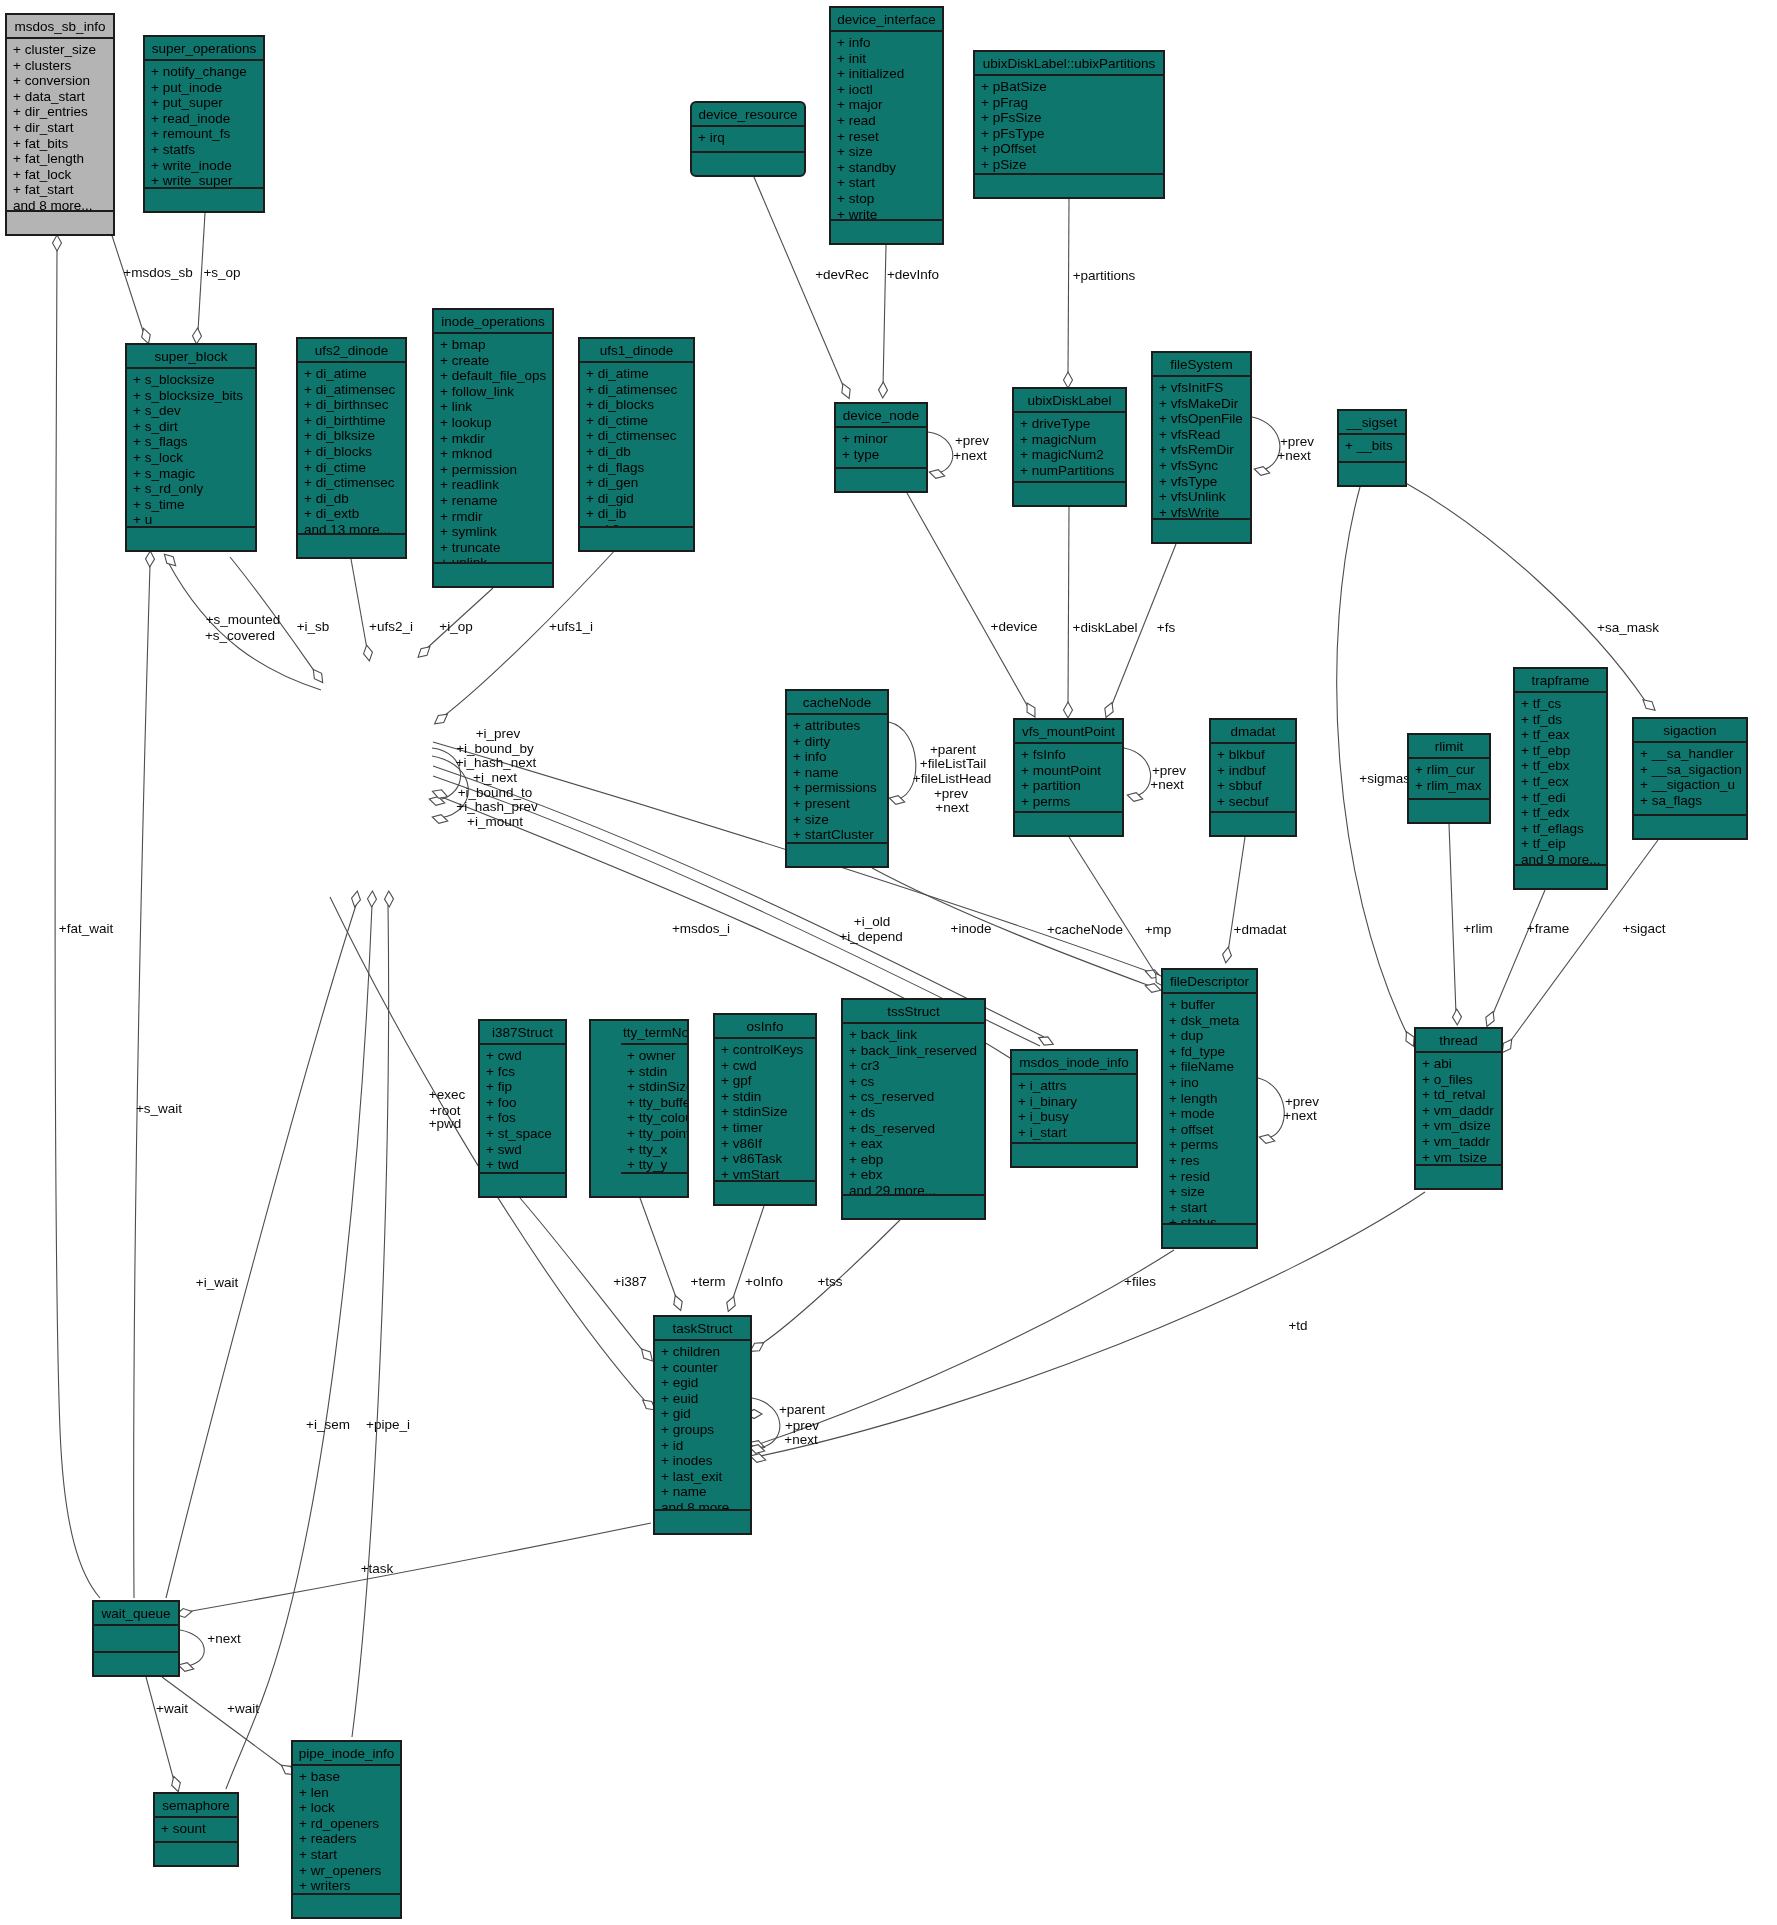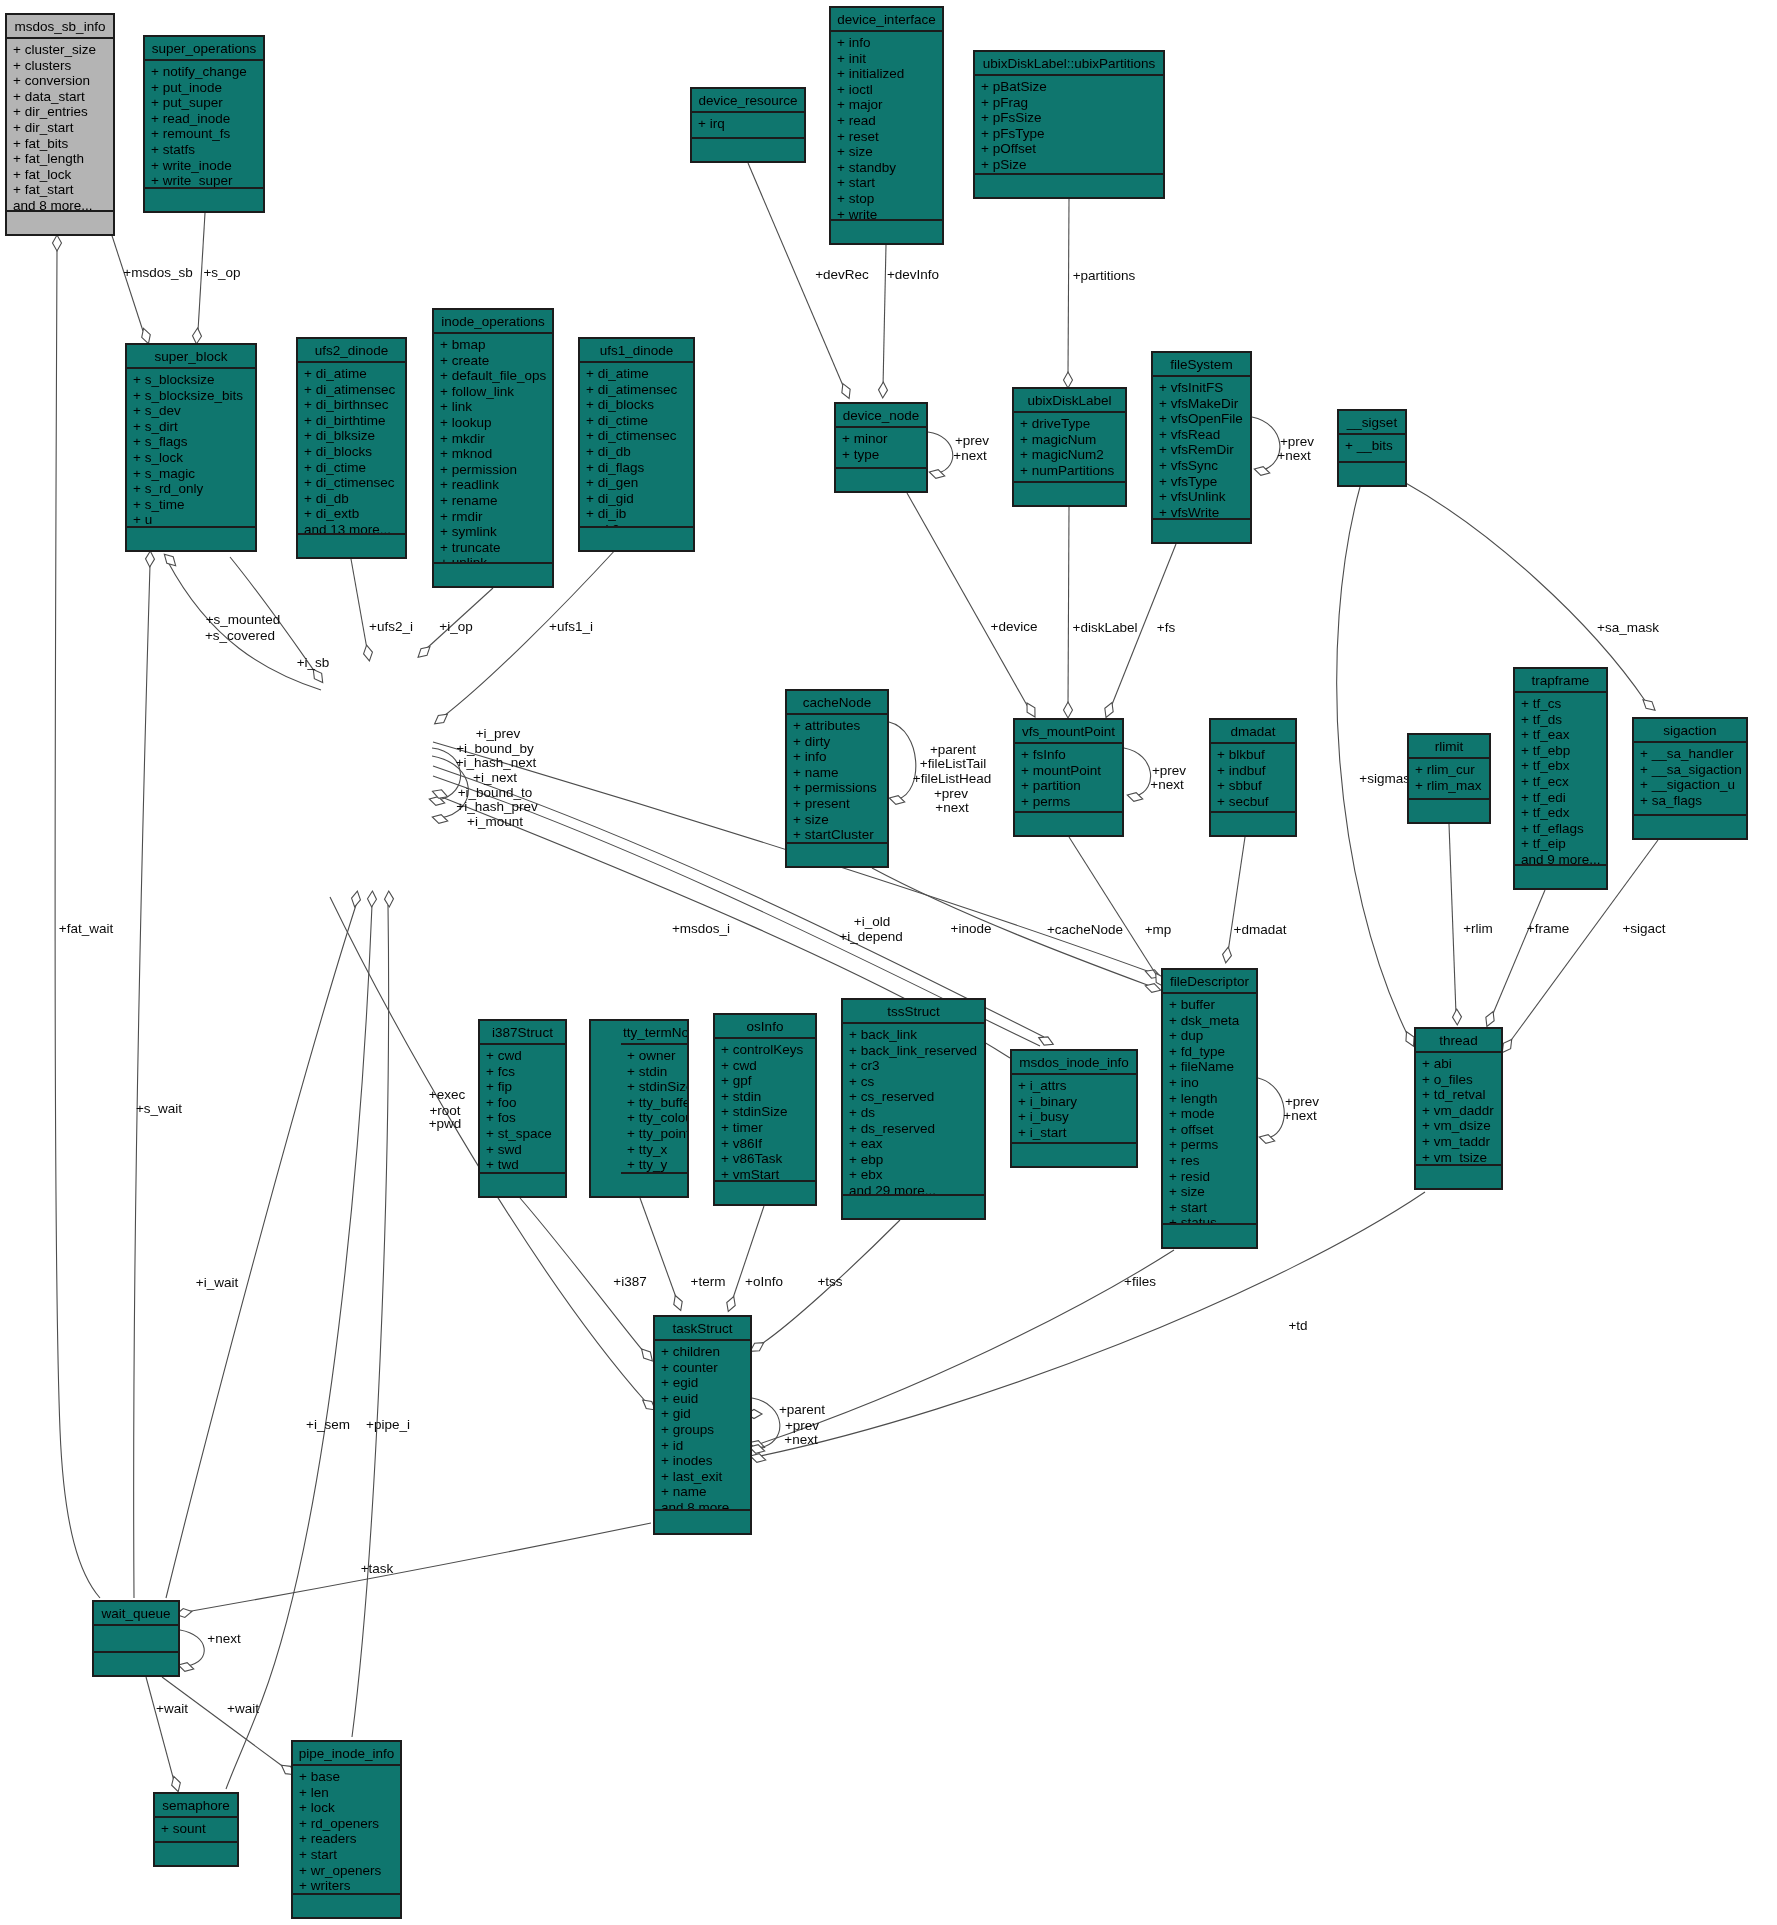--- a/index.html
+++ b/index.html
@@ -122,21 +122,21 @@
       <polygon points="-8,0 0,-4.5 8,0 0,4.5" class="dia" transform="translate(176,1784) rotate(74)"></polygon>
       <path d="M162,1677 L285,1768" class="e"></path>
       <polygon points="-8,0 0,-4.5 8,0 0,4.5" class="dia" transform="translate(288,1770) rotate(36)"></polygon>
     </svg>
 <div class="edge-label" style="left: 158px; top: 272px;">+msdos_sb</div>
     <div class="edge-label" style="left: 222px; top: 272px;">+s_op</div>
     <div class="edge-label" style="left: 86px; top: 928px;">+fat_wait</div>
     <div class="edge-label" style="left: 159px; top: 1108px;">+s_wait</div>
     <div class="edge-label" style="left: 243px; top: 619px;">+s_mounted</div>
     <div class="edge-label" style="left: 240px; top: 635px;">+s_covered</div>
-    <div class="edge-label" style="left: 313px; top: 626px; margin-top: 36px;">+i_sb</div>
+    <div class="edge-label" style="left: 313px; top: 626px;">+i_sb</div>
     <div class="edge-label" style="left: 391px; top: 626px;">+ufs2_i</div>
     <div class="edge-label" style="left: 456px; top: 626px;">+i_op</div>
     <div class="edge-label" style="left: 571px; top: 626px;">+ufs1_i</div>
     <div class="edge-label" style="left: 498px; top: 733px;">+i_prev</div>
     <div class="edge-label" style="left: 495px; top: 748px;">+i_bound_by</div>
     <div class="edge-label" style="left: 496px; top: 762px;">+i_hash_next</div>
     <div class="edge-label" style="left: 495px; top: 777px;">+i_next</div>
     <div class="edge-label" style="left: 495px; top: 792px;">+i_bound_to</div>
     <div class="edge-label" style="left: 497px; top: 806px;">+i_hash_prev</div>
     <div class="edge-label" style="left: 495px; top: 821px;">+i_mount</div>
@@ -285,21 +285,21 @@
         <div>+ di_ctimensec</div>
         <div>+ di_db</div>
         <div>+ di_flags</div>
         <div>+ di_gen</div>
         <div>+ di_gid</div>
         <div>+ di_ib</div>
         <div>and 9 more...</div>
       </div>
       <div class="m"></div>
     </div>
-    <div class="cls" style="left: 690px; top: 87px; width: 116px; height: 76px;">
+    <div class="cls" style="left: 690px; top: 101px; width: 116px; height: 76px; border-radius: 6px;">
       <div class="t">device_resource</div>
       <div class="a">
         <div>+ irq</div>
       </div>
       <div class="m"></div>
     </div>
     <div class="cls" style="left: 829px; top: 6px; width: 115px; height: 239px;">
       <div class="t">device_interface</div>
       <div class="a">
         <div>+ info</div>

